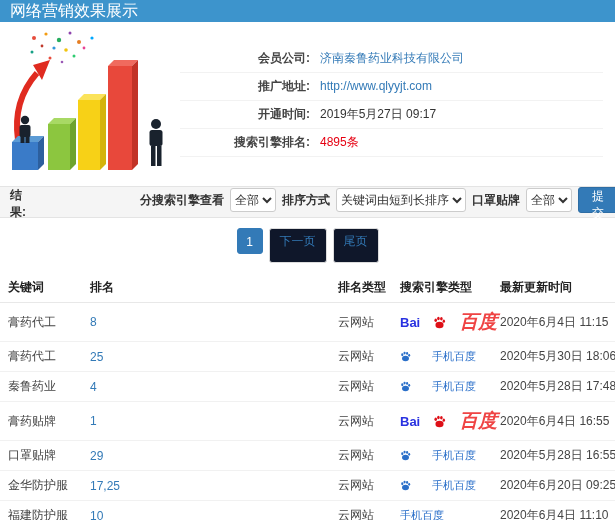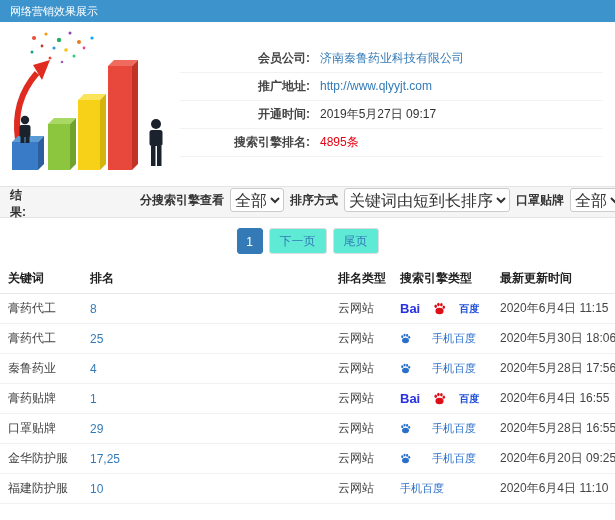--- a/index.html
+++ b/index.html
@@ -7,70 +7,70 @@
   body {
     width: 615px; height: 520px; overflow: hidden;
     background: #fff; color: #333;
     font-family: "Liberation Sans", "DejaVu Sans", sans-serif;
     font-size: 12px;
   }
   a { color: #337ab7; text-decoration: none; }
 
   .header {
     height: 22px; line-height: 22px; padding: 0 10px;
-    background: #3d94cc; color: #fff; font-size: 11px;
+    background: #3d94cc; color: #fff; font-size: 16px;
   }
 
   .info-section { display: flex; align-items: center; padding: 6px 0 4px 0; }
   .illustration { flex: 0 0 180px; display: flex; justify-content: center; }
   .info-rows { flex: 1; padding-right: 12px; }
   .info-row { display: flex; align-items: center; height: 28px; border-bottom: 1px solid #f2f2f2; }
   .info-label { flex: 0 0 130px; text-align: right; font-weight: bold; color: #444; }
   .info-value { margin-left: 10px; }
   .red { color: #e60012; }
 
   .filter-bar {
     margin-top: 9px; height: 32px; display: flex; align-items: flex-start;
     background: #f5f5f5; border-top: 1px solid #e4e4e4; border-bottom: 1px solid #e4e4e4;
     padding: 0 10px;
   }
   .filter-result { font-weight: bold; }
   .filter-controls { display: flex; align-items: center; gap: 6px; margin-left: 114px; }
   .filter-label { font-weight: bold; color: #333; white-space: nowrap; }
   select {
     height: 24px; border: 1px solid #ccc; border-radius: 3px; background: #fff;
-    font-size: 16px; color: #333; font-family: Liberation Serif, serif;
+    font-size: 12px; color: #333; font-family: Liberation Serif, serif;
   }
   .submit-btn {
     height: 26px; padding: 0 13px; background: #337ab7; color: #fff;
     border: 1px solid #2e6da4; border-radius: 3px; font-size: 12px; cursor: pointer;
     font-family: inherit;
   }
 
   .pagination { display: flex; justify-content: center; gap: 6px; padding: 10px 0; }
   .page-current {
     min-width: 26px; height: 26px; line-height: 26px; text-align: center; padding: 0 6px;
     background: #337ab7; color: #fff; border: 1px solid #337ab7; border-radius: 3px;
   }
   .page-btn {
-    height: 26px; line-height: 24px; padding: 0 10px; background: #5eead4;
+    height: 35px; line-height: 24px; padding: 0 10px; background: #0f172a;
     border: 1px solid #ddd; border-radius: 3px; color: #337ab7; cursor: pointer;
   }
 
   table { width: 100%; border-collapse: collapse; font-size: 12px; table-layout: fixed; }
   th {
     text-align: left; font-weight: bold; color: #222; padding: 6px 8px;
     border-bottom: 1px solid #e8e8e8; white-space: nowrap;
   }
   td { padding: 6px 8px; border-bottom: 1px solid #f1f1f1; color: #444; white-space: nowrap; }
   .c1 { width: 82px; } .c2 { width: 248px; } .c3 { width: 62px; } .c4 { width: 100px; }
 
   .baidu-logo { display: inline-flex; align-items: center; gap: 13px; }
   .bd-bai { color: #2932e1; font-weight: bold; font-size: 13px; }
-  .bd-name { color: #1d4ed8; font-weight: bold; font-size: 10px; }
+  .bd-name { color: #ef4444; font-weight: bold; font-size: 19px; font-style: italic; }
   .mobile-baidu { display: inline-flex; align-items: center; gap: 21px; color: #2a6fc9; font-size: 11px; }
 </style>
 </head>
 <body>
 
 <div class="header">
   <span>网络营销效果展示</span>
 </div>
 
 <div class="info-section">
@@ -219,21 +219,21 @@
       <td><span class="mobile-baidu">
             <svg viewBox="0 0 24 24" width="11" height="11">
               <ellipse cx="5" cy="8" rx="2.4" ry="3.2" fill="#2a6fc9"></ellipse>
               <ellipse cx="10" cy="4.6" rx="2.4" ry="3.2" fill="#2a6fc9"></ellipse>
               <ellipse cx="15.5" cy="5.2" rx="2.4" ry="3.2" fill="#2a6fc9"></ellipse>
               <ellipse cx="20" cy="9.5" rx="2.2" ry="3" fill="#2a6fc9"></ellipse>
               <ellipse cx="12" cy="16.5" rx="7.5" ry="6" fill="#2a6fc9"></ellipse>
             </svg>
             <span>手机百度</span>
           </span></td>
-      <td>2020年5月28日 17:56</td>
+      <td>2020年5月28日 17:48</td>
     </tr>
     <tr>
       <td>膏药贴牌</td>
       <td><a href="#">1</a></td>
       <td>云网站</td>
       <td><span class="baidu-logo">
             <span class="bd-bai">Bai</span>
             <svg viewBox="0 0 24 24" width="13" height="13">
               <ellipse cx="5" cy="8" rx="2.4" ry="3.2" fill="#de0f17"></ellipse>
               <ellipse cx="10" cy="4.6" rx="2.4" ry="3.2" fill="#de0f17"></ellipse>

